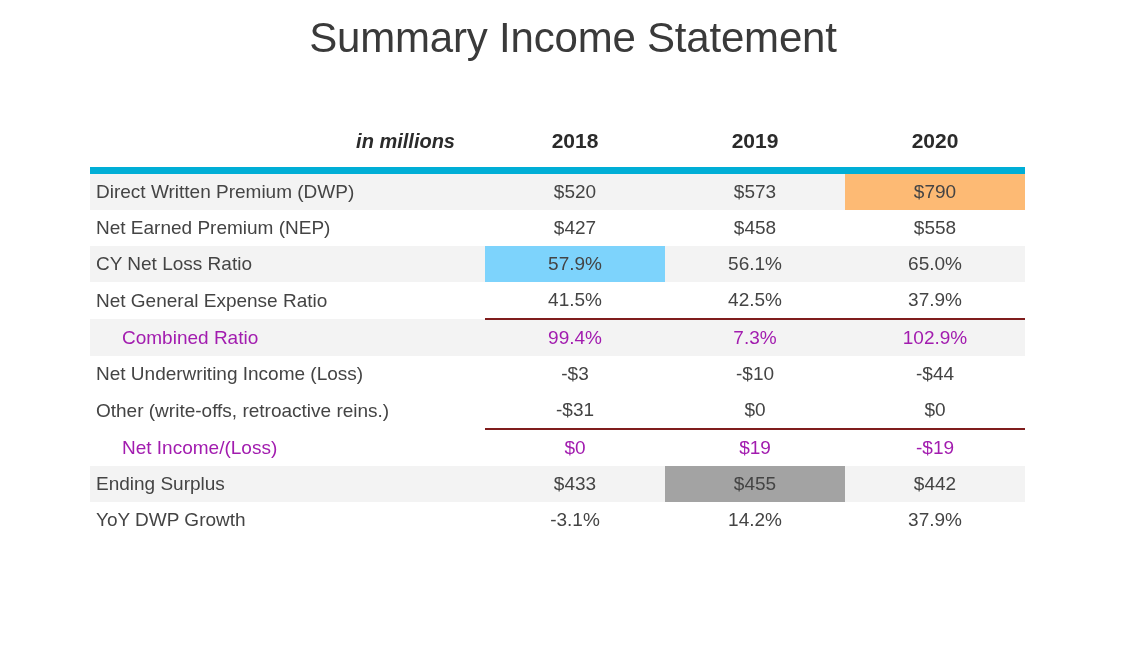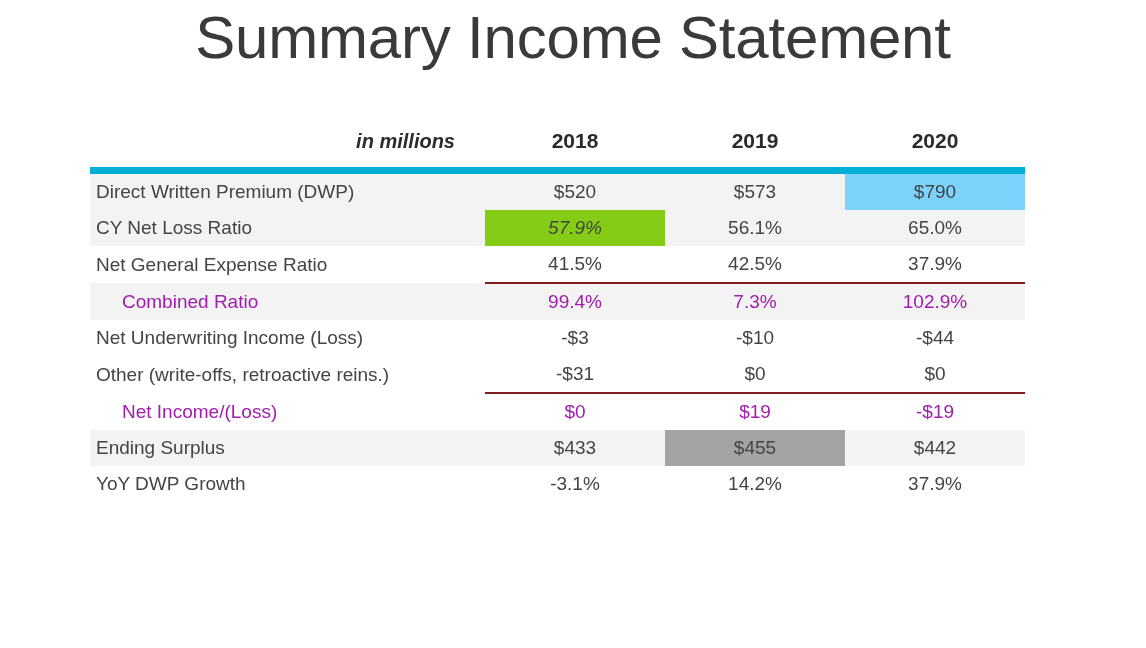--- a/index.html
+++ b/index.html
@@ -13,21 +13,21 @@
     font-family: "Liberation Sans", sans-serif;
     overflow: hidden;
     position: relative;
   }
   #page-title {
     position: absolute;
     left: 0;
     top: 8px;
     width: 1146px;
     text-align: center;
-    font-size: 60px;
+    font-size: 42px;
     font-weight: 300;
     color: #3a3a3a;
     letter-spacing: -0.2px;
     line-height: 60px;
     white-space: nowrap;
   }
   #statement-table {
     position: absolute;
     left: 90px;
     top: 115px;
@@ -114,25 +114,31 @@
     <tr class="accent-row">
       <td class="accent-fill" style="background: rgb(0, 174, 214);"></td>
       <td class="accent-fill" style="background: rgb(0, 174, 214);"></td>
       <td class="accent-fill" style="background: rgb(0, 174, 214);"></td>
       <td class="accent-fill" style="background: rgb(0, 174, 214);"></td>
     </tr>
   <tr class="band">
         <td class="cell-label" style="background: rgb(243, 243, 243);">Direct Written Premium (DWP)</td>
         <td class="cell-value" style="background: rgb(243, 243, 243);">$520</td>
         <td class="cell-value" style="background: rgb(243, 243, 243);">$573</td>
-        <td class="cell-value" style="background: #7dd3fc;">$790</td>
+        <td class="cell-value" style="background: #fdba74;">$790</td>
+      </tr>
+      <tr class="plain">
+        <td class="cell-label">Net Earned Premium (NEP)</td>
+        <td class="cell-value">$427</td>
+        <td class="cell-value">$458</td>
+        <td class="cell-value">$558</td>
       </tr>
       <tr class="band">
         <td class="cell-label" style="background: rgb(243, 243, 243);">CY Net Loss Ratio</td>
-        <td class="cell-value" style="background: #84cc16; font-style: italic;">57.9%</td>
+        <td class="cell-value" style="background: #7dd3fc;">57.9%</td>
         <td class="cell-value" style="background: rgb(243, 243, 243);">56.1%</td>
         <td class="cell-value" style="background: rgb(243, 243, 243);">65.0%</td>
       </tr>
       <tr class="plain">
         <td class="cell-label">Net General Expense Ratio</td>
         <td class="cell-value">41.5%</td>
         <td class="cell-value">42.5%</td>
         <td class="cell-value">37.9%</td>
       </tr>
       <tr class="band total ruled">

